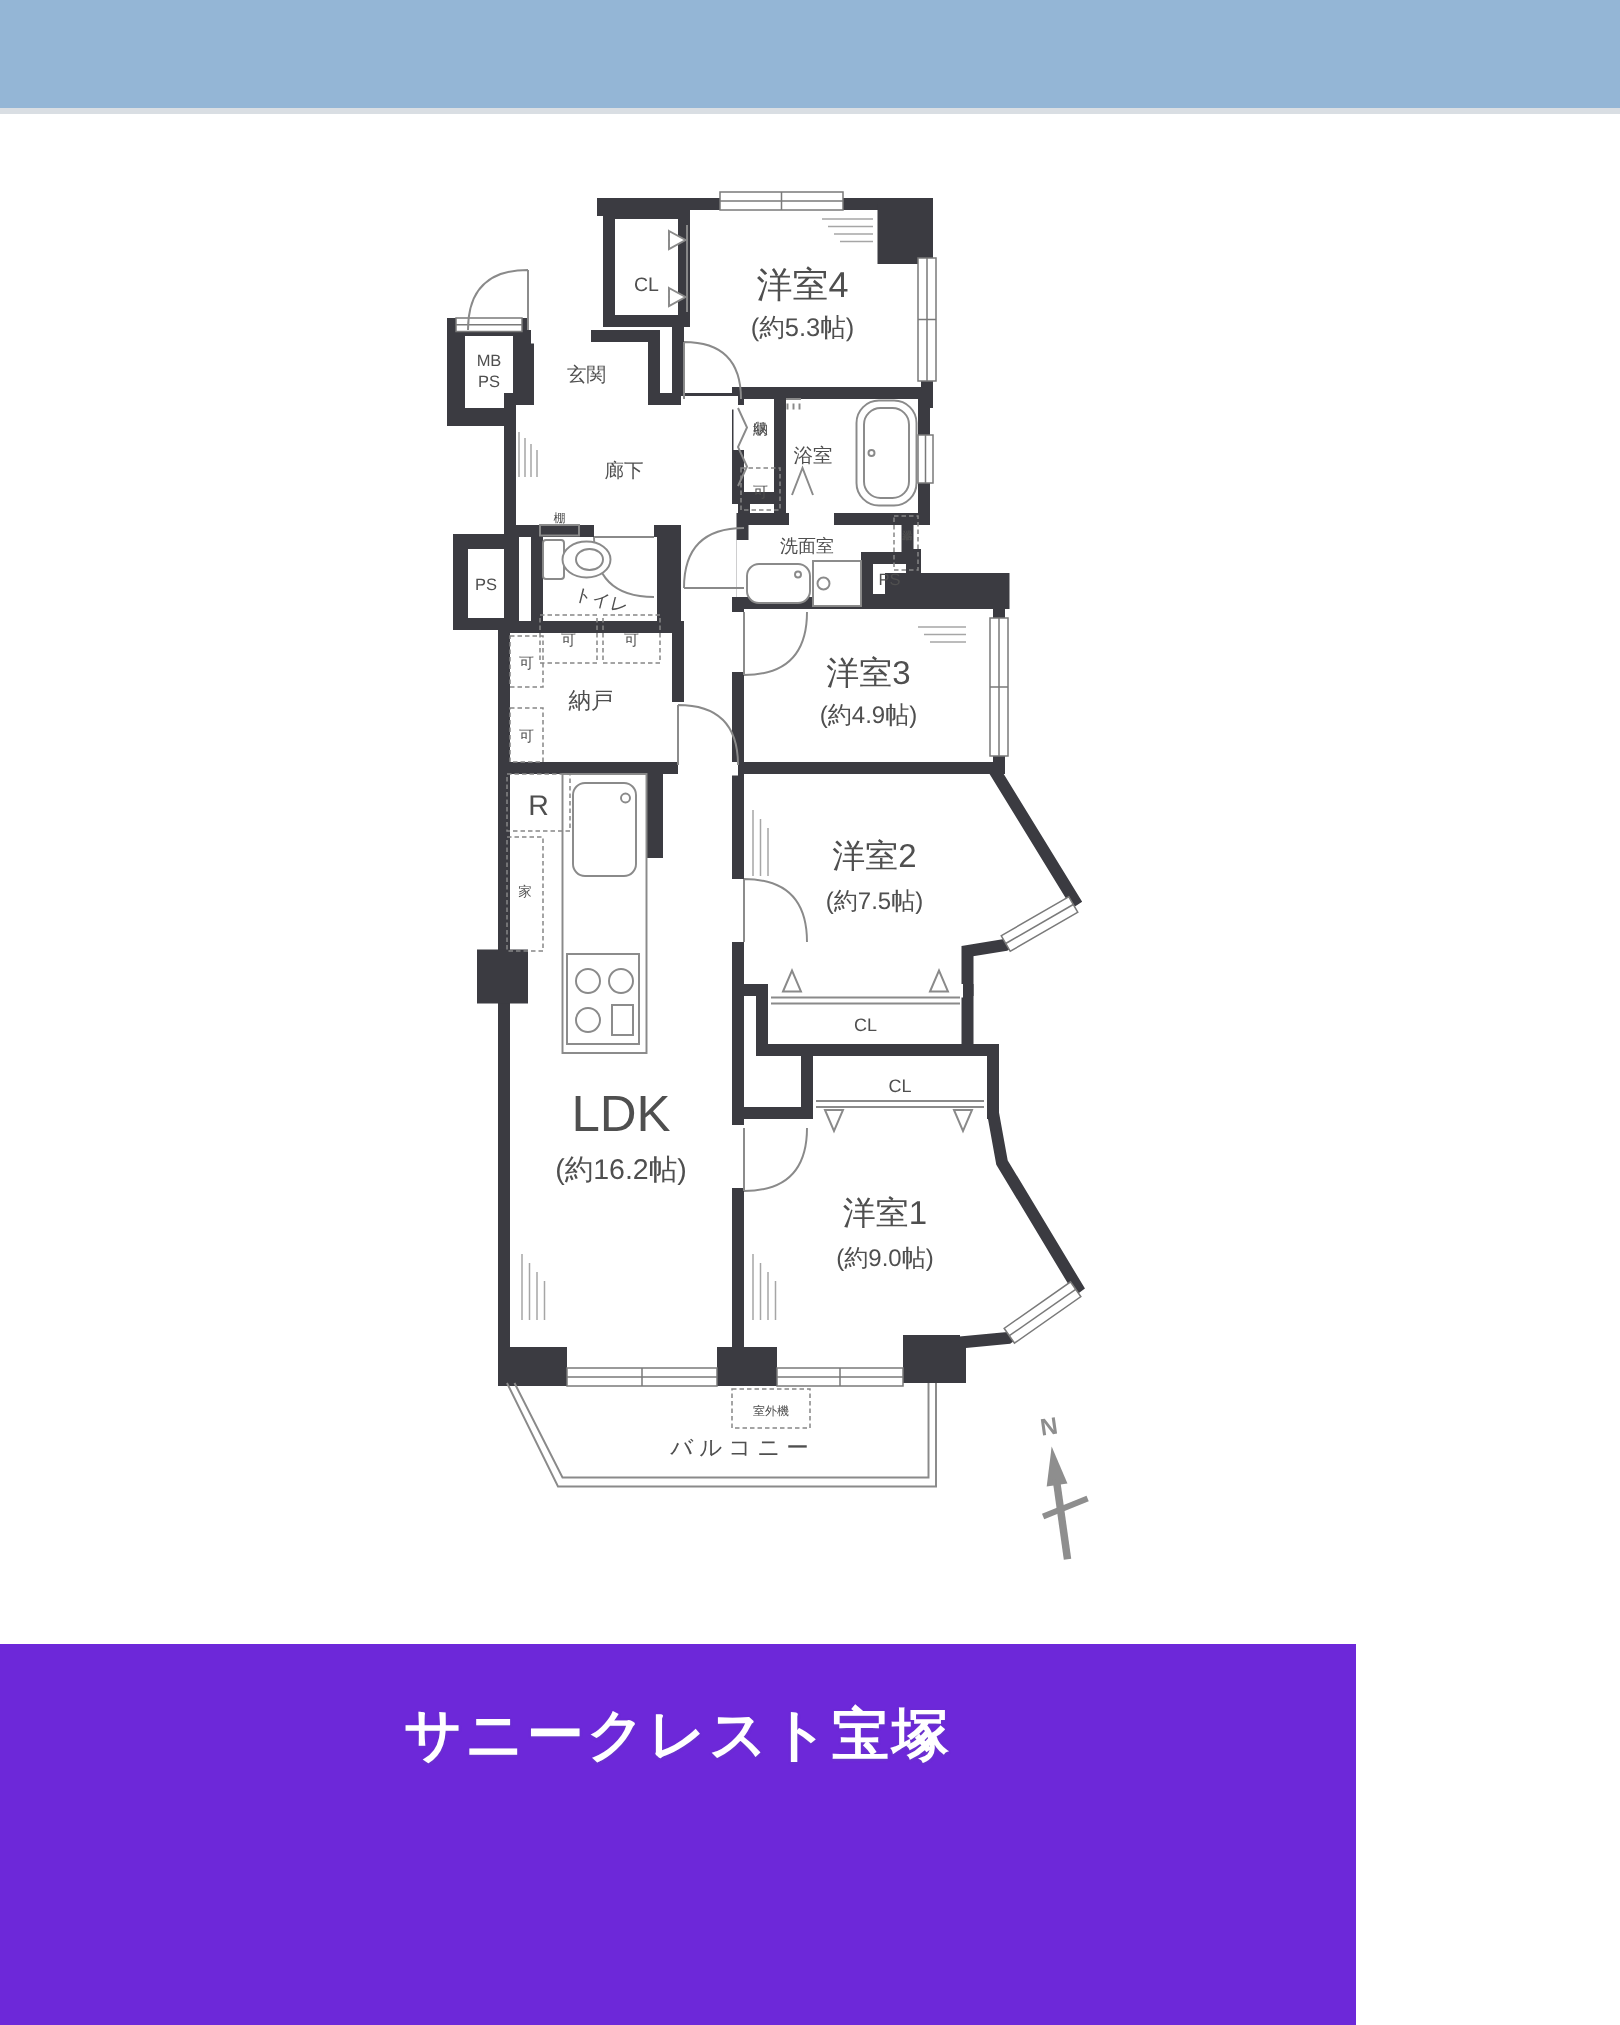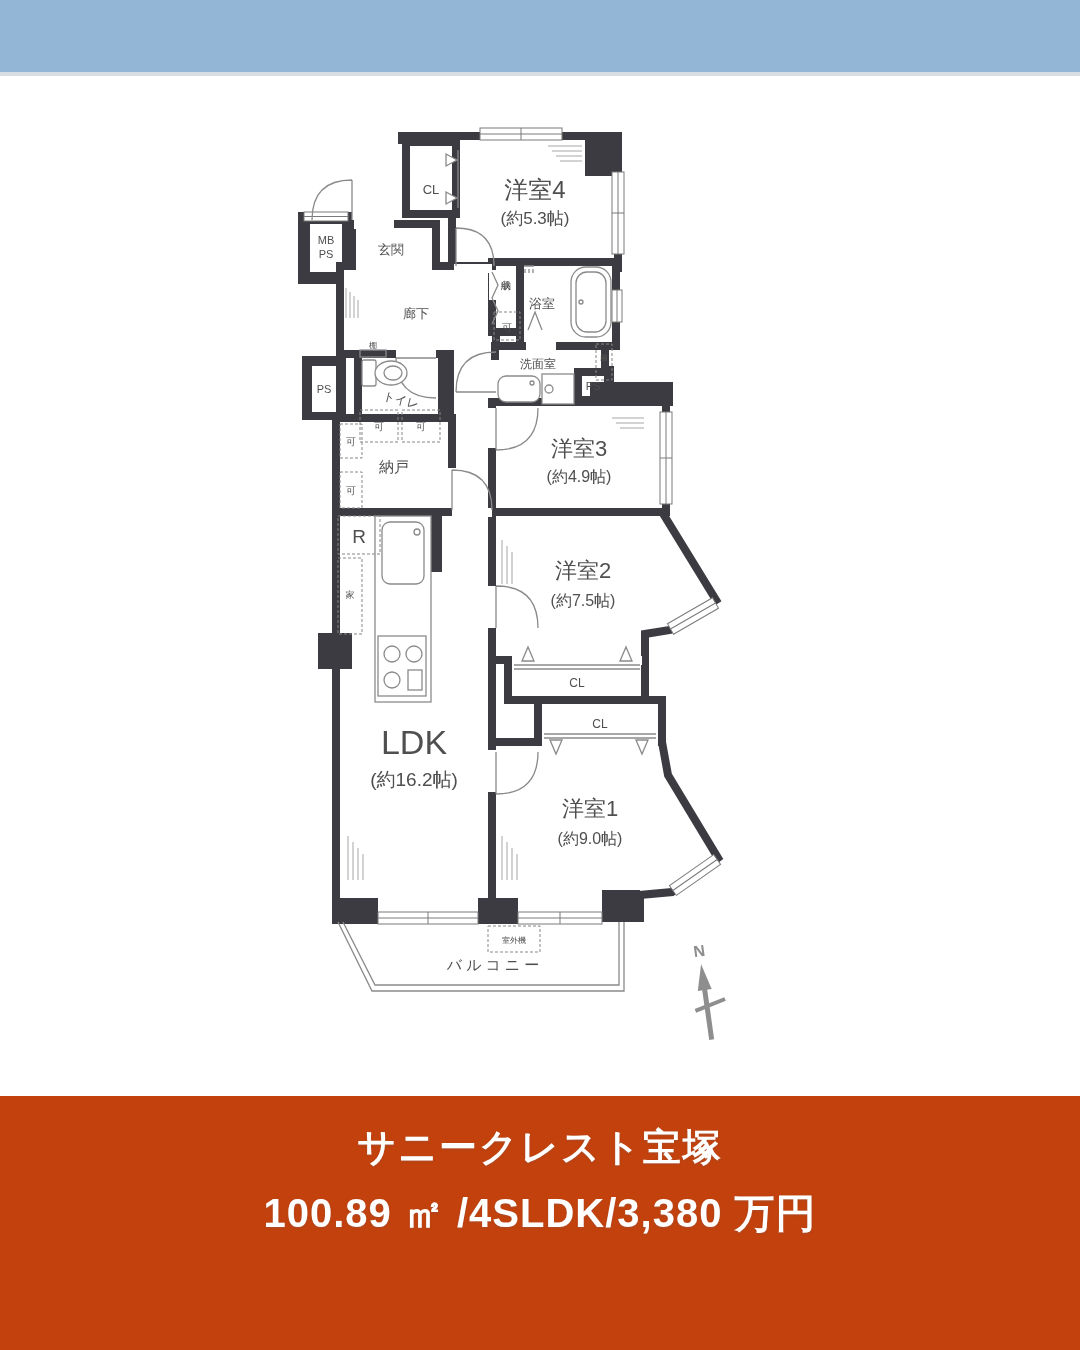--- a/index.html
+++ b/index.html
@@ -5,22 +5,22 @@
   html,body{margin:0;padding:0}
   body{
     width:1080px;height:1350px;position:relative;background:#fff;
     font-family:"Liberation Sans","DejaVu Sans",sans-serif;overflow:hidden;
   }
   .topbar{position:absolute;left:0;top:0;width:1080px;height:72px;background:#94b6d6;}
   .topseam{position:absolute;left:0;top:72px;width:1080px;height:4px;background:#d9dee3;}
   .plan{position:absolute;left:290px;top:118px;width:480px;height:944px;}
   .plan svg{width:100%;height:100%;display:block}
   .caption{
-    position:absolute;left:0;top:1096px;width:1080px;height:254px;background:#c2410c;
-    color:#ffffff;text-align:center;font-weight:bold;padding-top:18px;box-sizing:border-box;
+    position:absolute;left:0;top:1096px;width:904px;height:254px;background:#6d28d9;
+    color:#ffffff;text-align:center;font-weight:bold;padding-top:28px;box-sizing:border-box;
   }
   .caption .line{line-height:66px;font-size:38px;letter-spacing:2px;
     text-shadow:0 1px 2px rgba(90,110,140,.25);white-space:nowrap}
   .caption .line.specs{font-size:40px;letter-spacing:1px}
 
   
   .room{fill:#ffffff;stroke:#3b3b41;stroke-width:8;stroke-linejoin:miter}
   .wall{fill:#3b3b41}
   .patch{fill:#ffffff}
   .win{fill:#ffffff;stroke:#7a7a7a;stroke-width:1}
@@ -233,14 +233,13 @@
     <text class="lbl" x="300" y="696" font-size="22">洋室1</text>
     <text class="lbl" x="300" y="724" font-size="16">(約9.0帖)</text>
     <text class="lbl" x="224" y="823" font-size="8">室外機</text>
     <text class="lbl" x="205" y="850" font-size="15" letter-spacing="4">バルコニー</text>
   </g>
 </svg>
 </div>
 
 <div class="caption">
   <div class="line">サニークレスト宝塚</div>
-  <div class="line specs">100.89 ㎡ /4SLDK/3,380 万円</div>
 </div>
 
 </body></html>

